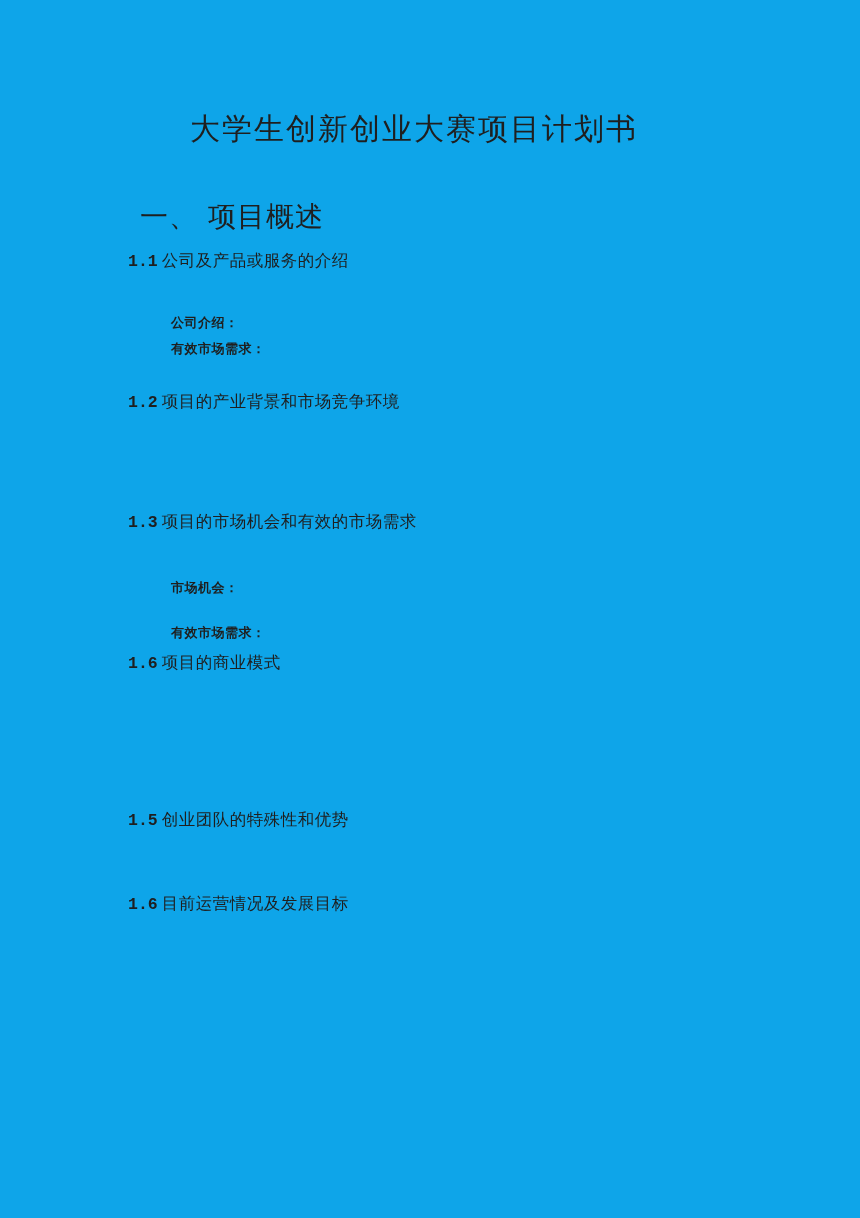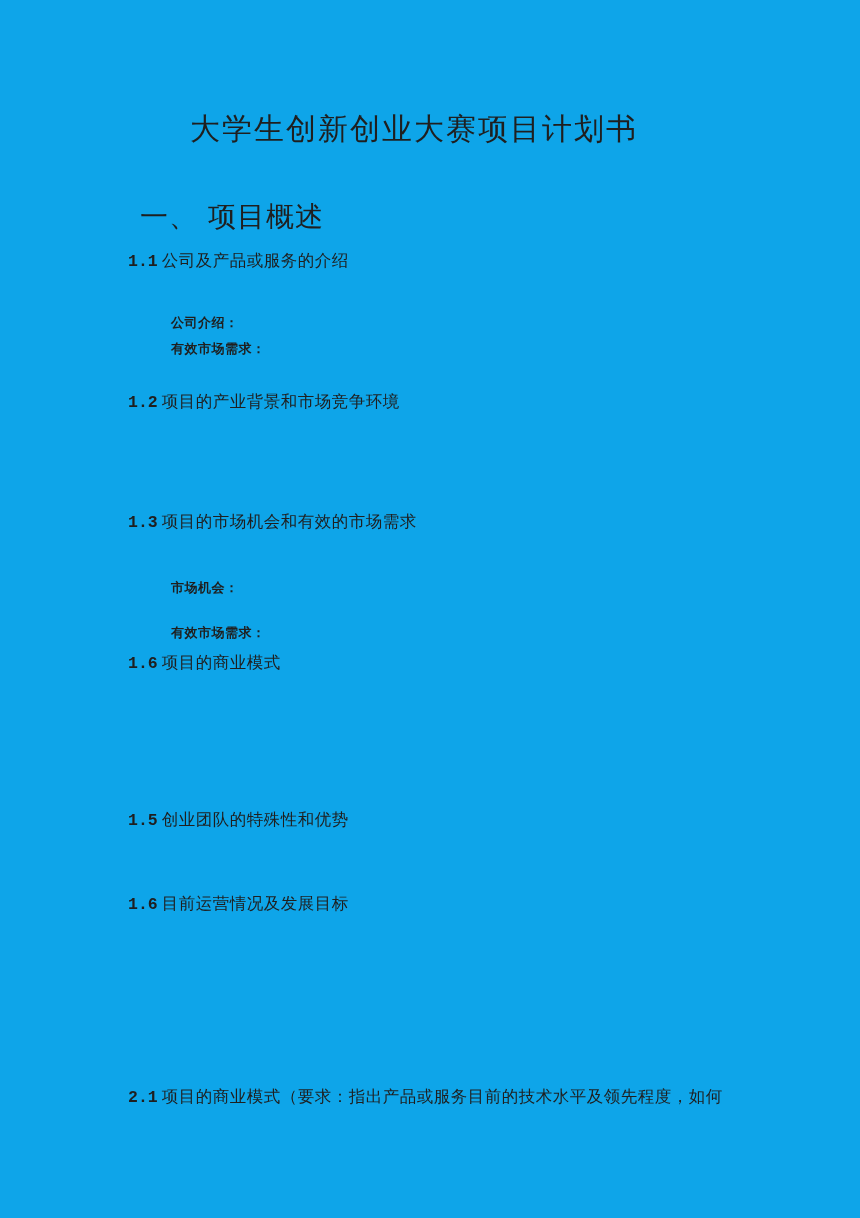--- a/index.html
+++ b/index.html
@@ -90,15 +90,14 @@
   <p class="sub" style="top:567px">市场机会：</p>
   <p class="sub" style="top:612px">有效市场需求：</p>
 
   <h3 class="h2" style="top:654px"><span class="num">1.6</span><span>项目的商业模式</span></h3>
 
   <h3 class="h2" style="top:811px"><span class="num">1.5</span><span>创业团队的特殊性和优势</span></h3>
 
   <h3 class="h2" style="top:895px"><span class="num">1.6</span><span>目前运营情况及发展目标</span></h3>
 
 
-  <h3 class="h2" style="top:1088px"><span class="num">2.1</span><span>项目的商业模式（要求：指出产品或服务目前的技术水平及领先程度，如何</span></h3>
 
 </div>
 
 </body></html>

